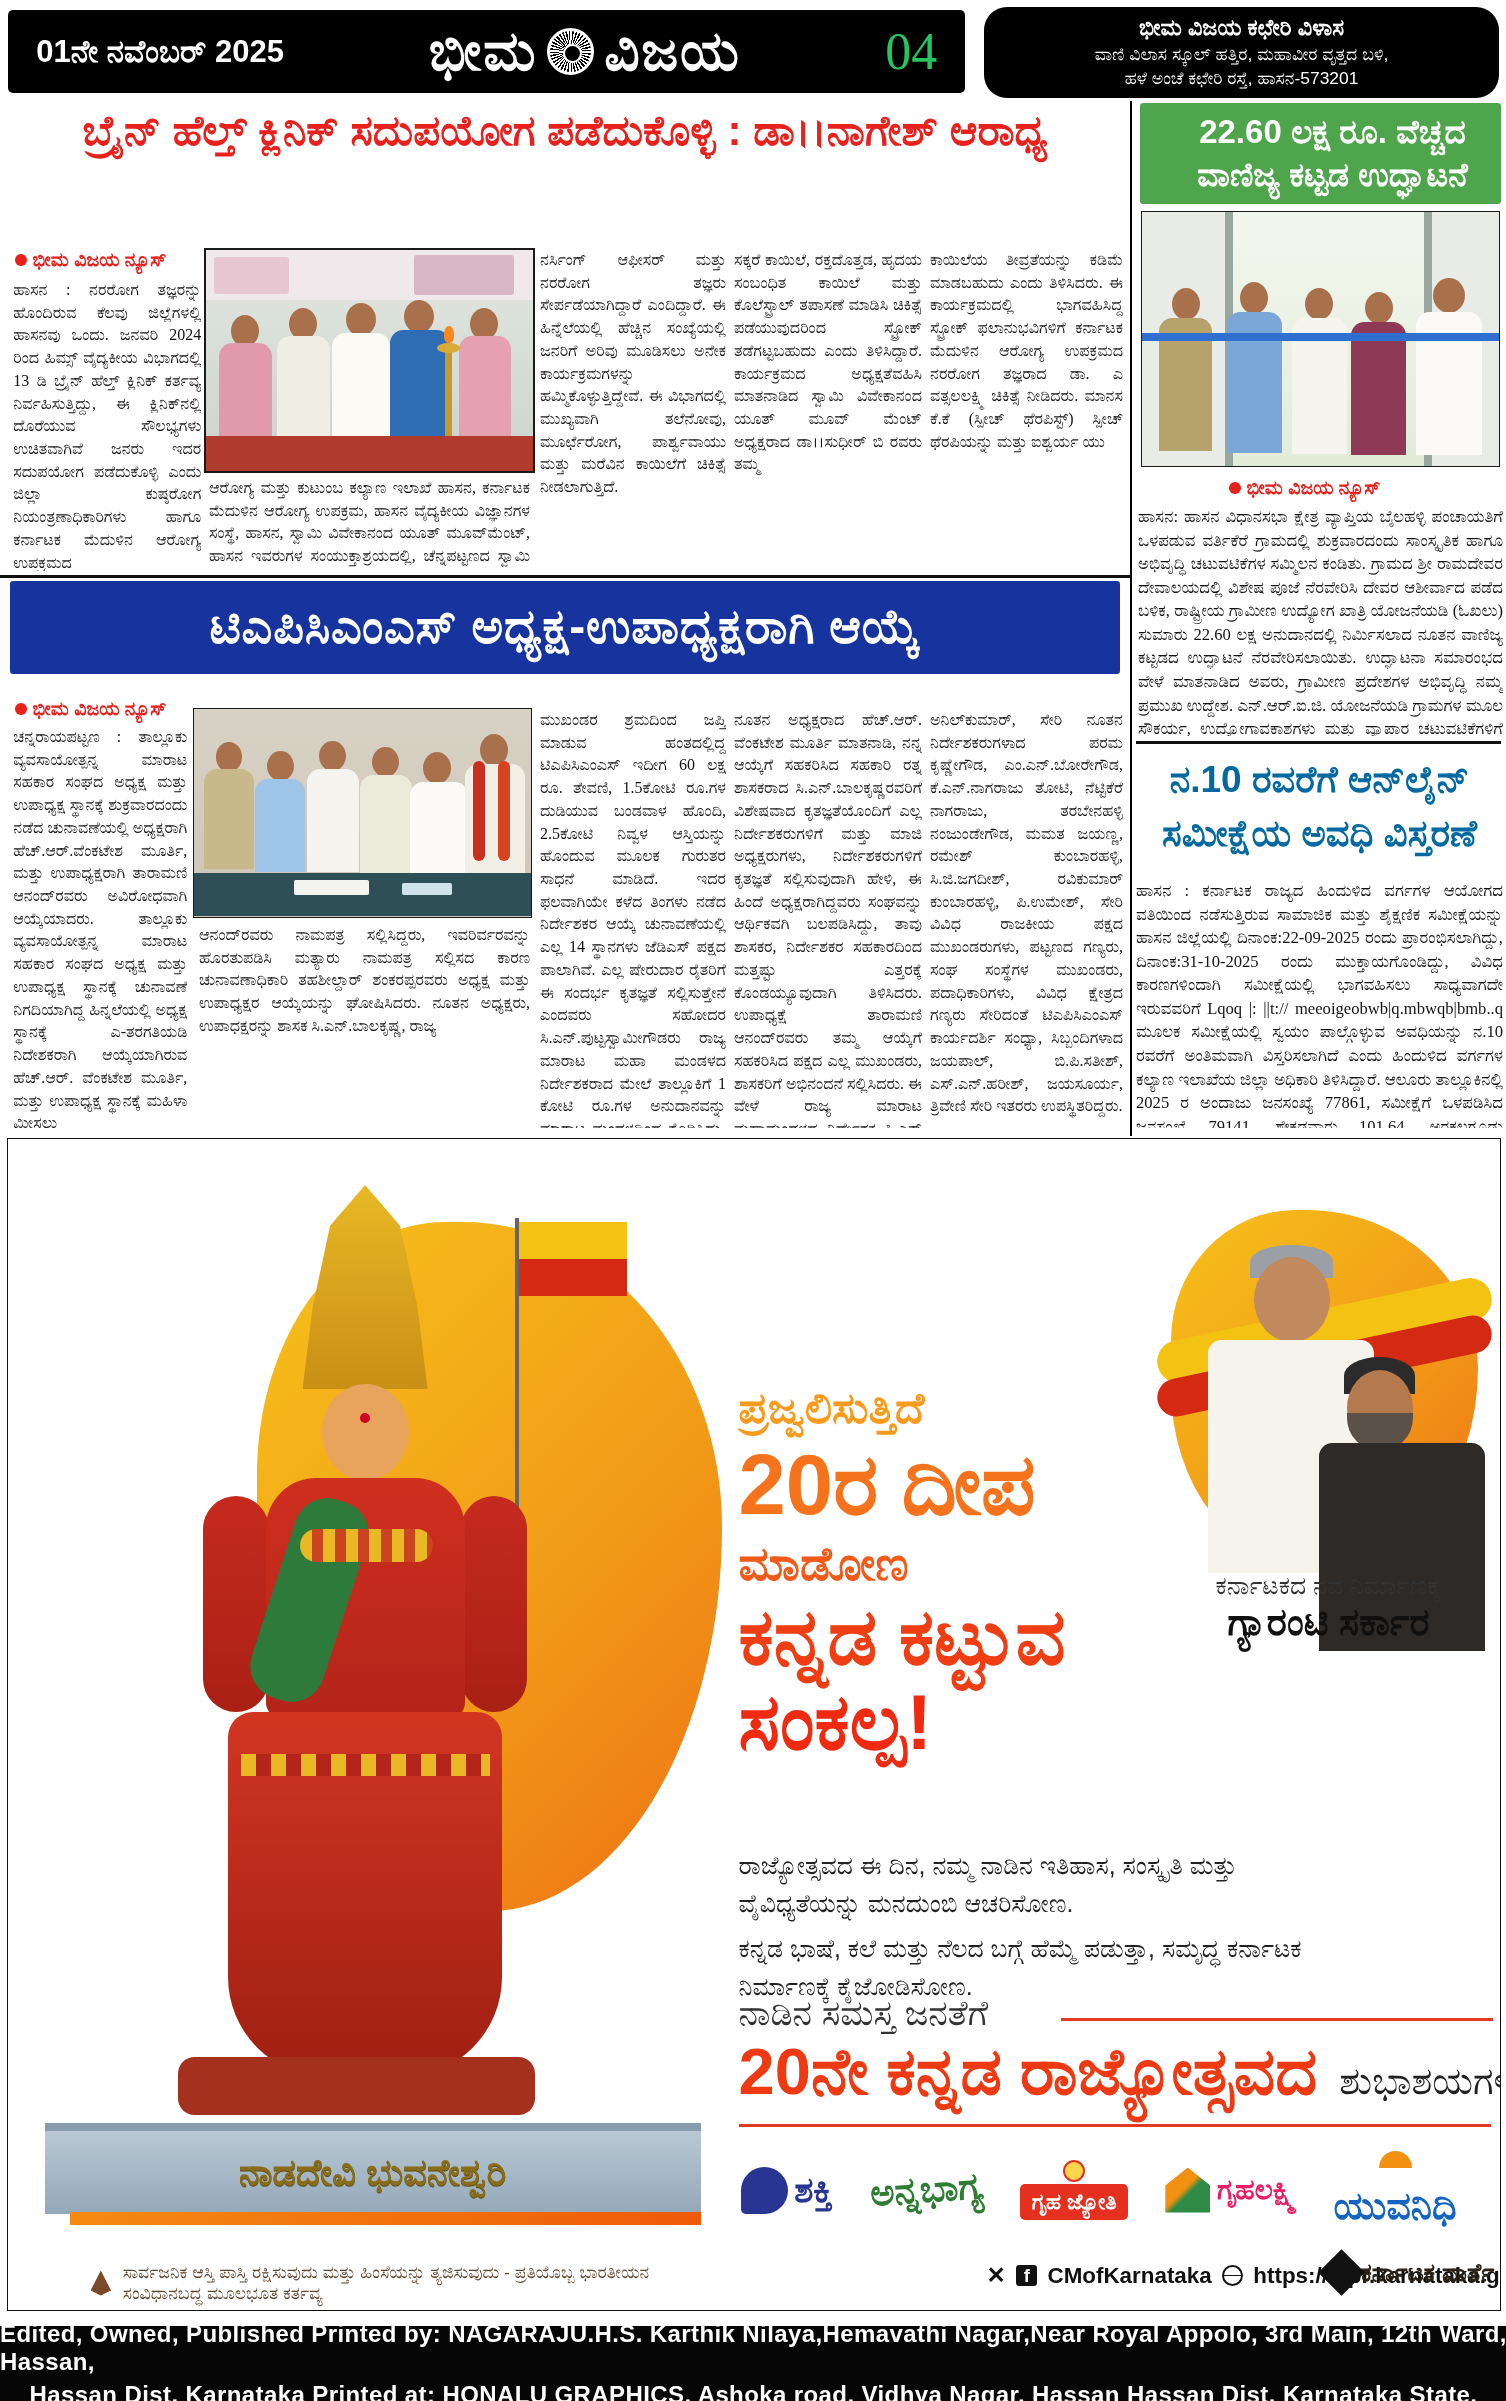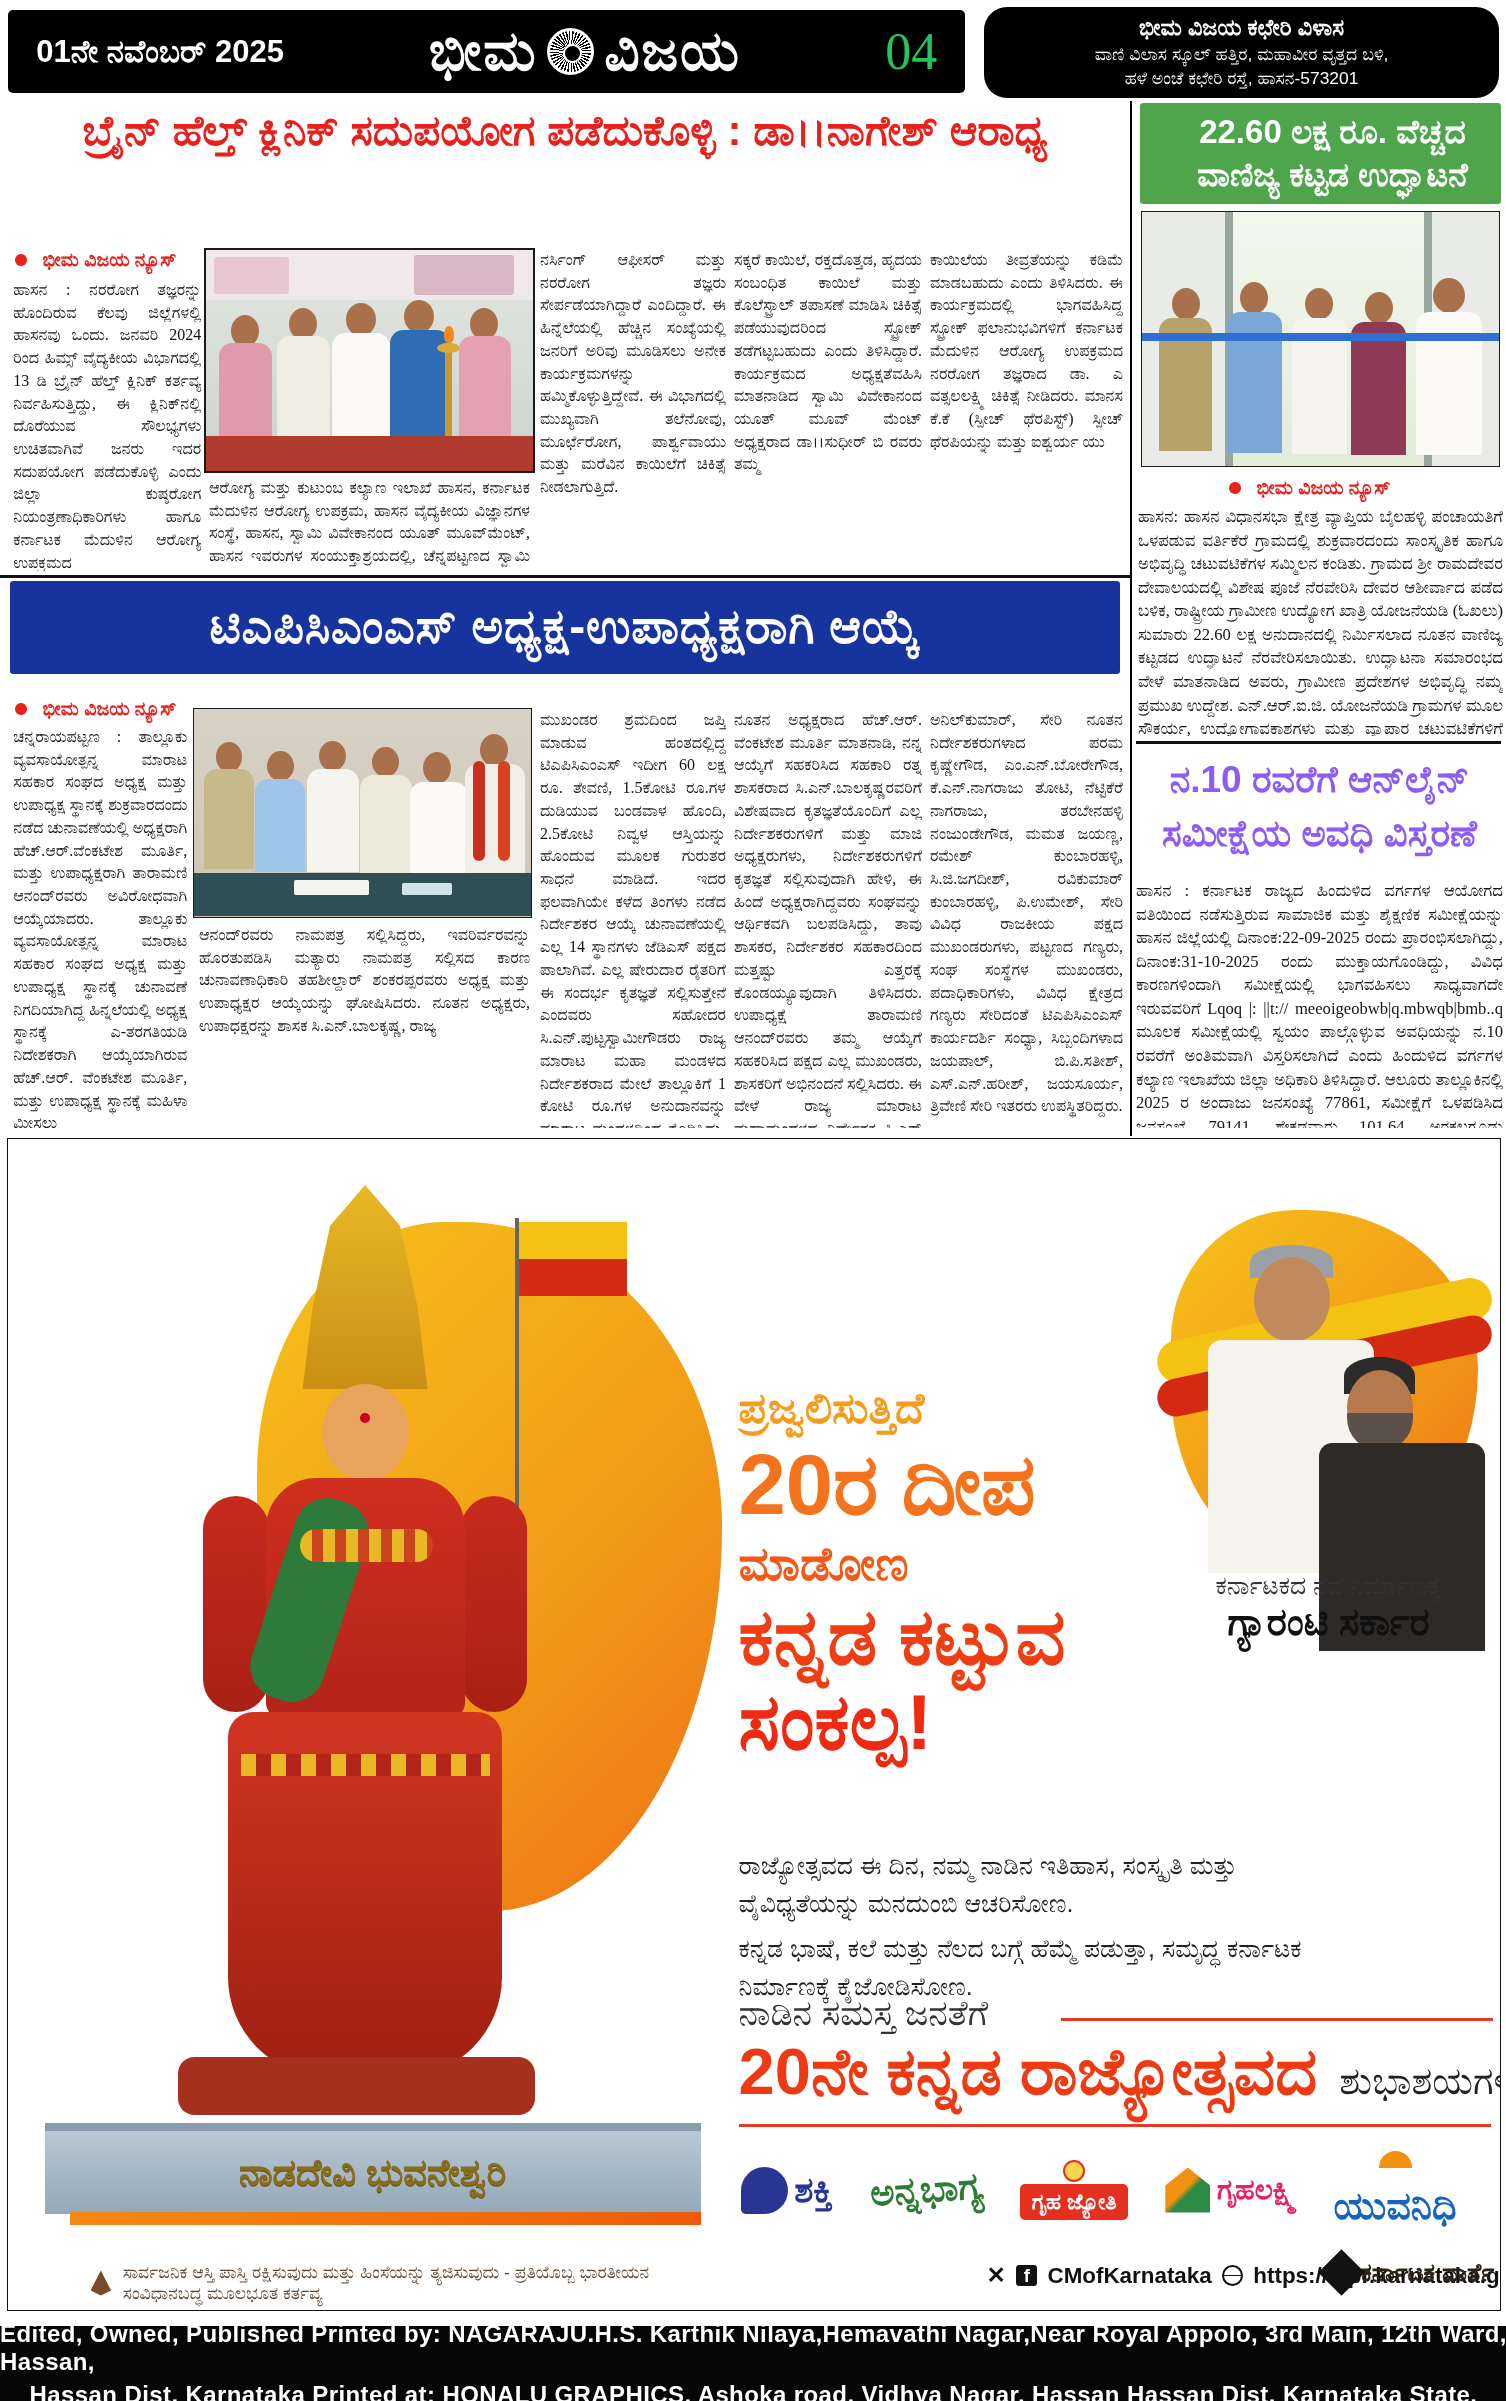--- a/index.html
+++ b/index.html
@@ -18,34 +18,34 @@
   .sun-icon:after{content:"";position:absolute;left:50%;top:50%;width:15px;height:15px;margin:-7.5px 0 0 -7.5px;
     border-radius:50%;background:#000;border:2.5px solid #fff;}
   .page-num{color:#22c55e;font-size:52px;font-family:"Liberation Serif",serif;}
   .office-box{left:984px;top:6.6px;width:515px;height:91px;background:#000;border-radius:23px;
     display:flex;flex-direction:column;align-items:center;justify-content:center;gap:3.3px;color:#fff;text-align:center;}
   .office-l1{font-size:22.4px;font-weight:bold;}
   .office-l2{font-size:17.4px;}
   
   .headline-red{left:0;top:106px;width:1130px;text-align:center;font-size:42px;font-weight:bold;
     color:#e8211d;line-height:1.2;}
-  .byline{display:flex;align-items:center;gap:16px;color:#e8211d;font-weight:bold;font-size:19px;}
+  .byline{display:flex;align-items:center;gap:6px;color:#e8211d;font-weight:bold;font-size:19px;}
   .byline .dot{width:11.6px;height:11.6px;border-radius:50%;background:#e8211d;}
   .col{position:absolute;font-family:"Liberation Serif",serif;font-size:16px;line-height:1.42;
     text-align:justify;overflow:hidden;color:#131313;}
   .photo{position:absolute;border:2.5px solid #1a1a1a;overflow:hidden;background:#cfd6d2;}
   .head{position:absolute;border-radius:50%;background:#a9714b;}
   .pbody{position:absolute;border-radius:13.3px 13.3px 0 0;}
   .blue-banner{left:10px;top:581px;width:1110px;height:93px;background:#16339e;border-radius:3.3px;
     display:flex;align-items:center;justify-content:center;}
   .blue-banner span{color:#fff;font-size:48px;font-weight:bold;letter-spacing:0.8px;}
   .green-banner{left:1140px;top:103px;width:361px;height:101px;background:#4fa54b;border-radius:3.3px;
     display:flex;flex-direction:column;align-items:center;justify-content:center;line-height:1.3;}
   .green-banner span{color:#fff;font-size:33px;font-weight:bold;margin-left:24px;}
-  .brown-headline{left:1136px;top:753px;width:367px;text-align:center;color:#8b5cf6;
+  .brown-headline{left:1136px;top:753px;width:367px;text-align:center;color:#0369a1;
     font-size:37px;font-weight:bold;line-height:1.45;}
   .vrule{left:1130px;top:101px;width:1.7px;height:1035px;background:#000;}
   .hrule{background:#111;}
   
   .ad-box{left:6.6px;top:1138px;width:1494px;height:1173px;border:1.7px solid #111;box-sizing:border-box;
     background:#fff;overflow:hidden;}
   .ad-box .abs{position:absolute;}
   .map-blob{background:linear-gradient(135deg,#f6c21a 0%,#f29c18 55%,#ee7114 100%);
     border-radius:42% 58% 52% 48% / 38% 46% 58% 52%;}
   .slogan{font-weight:bold;white-space:nowrap;}

